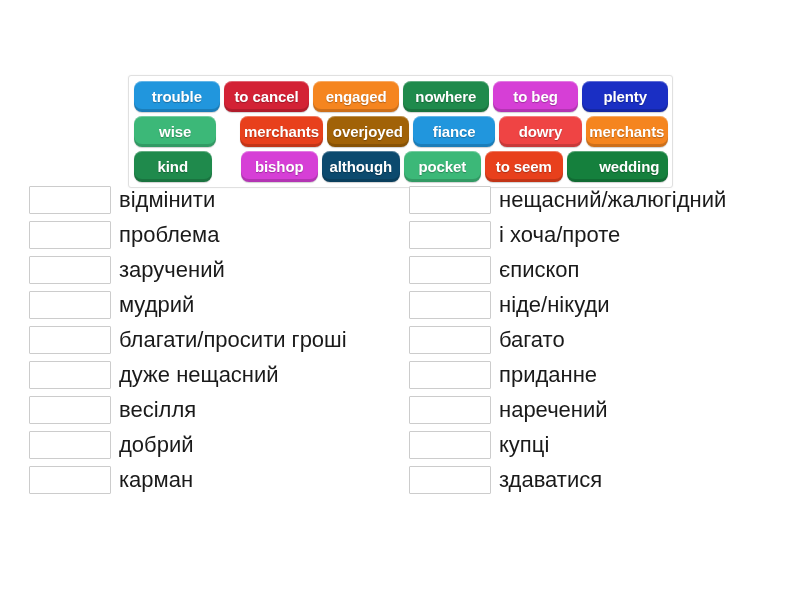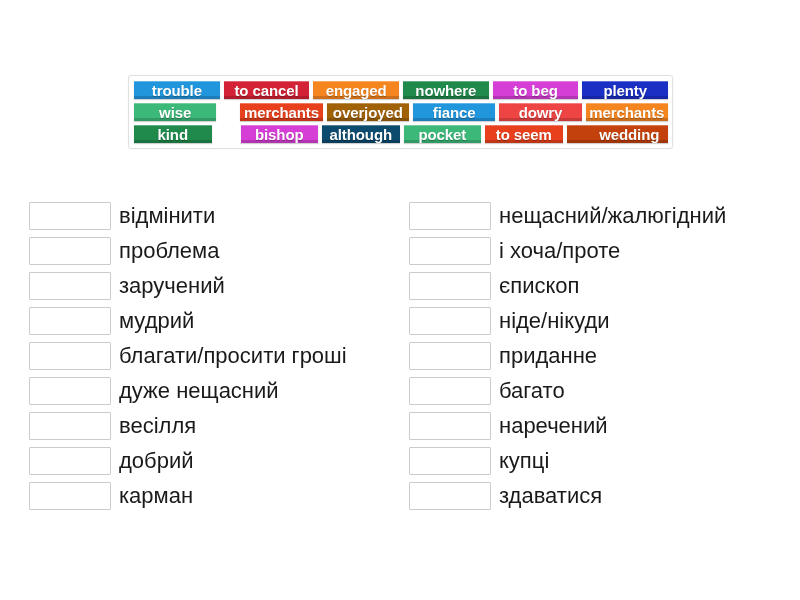--- a/index.html
+++ b/index.html
@@ -32,43 +32,43 @@
   .tile-row {
     display: flex;
     gap: 4px;
     margin-bottom: 4px;
   }
   .tile-row:last-child {
     margin-bottom: 0;
   }
   .tile {
     flex: 1 1 0;
-    height: 18px;
-    border-radius: 0;
+    height: 31px;
+    border-radius: 8px;
     display: flex;
     align-items: center;
     justify-content: center;
     color: #ffffff;
     font-size: 15px;
     font-weight: bold;
     letter-spacing: -0.1px;
     white-space: nowrap;
     overflow: hidden;
     text-shadow: 0 1px 1px rgba(0,0,0,0.28);
     box-shadow: inset 0 1px 0 rgba(255,255,255,0.30),
                 inset 0 -3px 0 rgba(0,0,0,0.16),
                 0 1px 1px rgba(0,0,0,0.18);
     cursor: pointer;
     user-select: none;
   }
 
   
   .answer-col {
     position: absolute;
-    top: 202px;
+    top: 186px;
     text-align: center;
   }
   #answer-col-left  { left: 29px;  width: 370px; }
   #answer-col-right { left: 409px; width: 380px; }
 
   .answer-row {
     display: flex;
     align-items: center;
     height: 28px;
     margin-bottom: 7px;
@@ -111,21 +111,21 @@
     <div class="tile" style="background-color: rgb(33, 150, 221);">fiance</div>
     <div class="tile" style="background-color: #ef4444;">dowry</div>
     <div class="tile" style="background-color: rgb(245, 133, 31);">merchants</div>
   </div>
   <div class="tile-row">
     <div class="tile" style="background-color: rgb(31, 138, 76);">kind</div>
     <div class="tile" style="background-color: rgb(214, 63, 214); margin-left: 25px;">bishop</div>
     <div class="tile" style="background-color: #0c4a6e;">although</div>
     <div class="tile" style="background-color: rgb(60, 184, 120);">pocket</div>
     <div class="tile" style="background-color: rgb(232, 64, 28);">to seem</div>
-    <div class="tile" style="background-color: #c2410c; padding-left: 24px;">wedding</div>
+    <div class="tile" style="background-color: #15803d; padding-left: 24px;">wedding</div>
   </div>
 </div>
 
 <div class="answer-col" id="answer-col-left">
   <div class="answer-row">
     <div class="drop-box"></div>
     <div class="answer-label">відмінити</div>
   </div>
   <div class="answer-row">
     <div class="drop-box"></div>
@@ -173,28 +173,28 @@
   <div class="answer-row">
     <div class="drop-box"></div>
     <div class="answer-label">єпископ</div>
   </div>
   <div class="answer-row">
     <div class="drop-box"></div>
     <div class="answer-label">ніде/нікуди</div>
   </div>
   <div class="answer-row">
     <div class="drop-box"></div>
+    <div class="answer-label">багато</div>
+  </div>
+  <div class="answer-row">
+    <div class="drop-box"></div>
     <div class="answer-label">приданне</div>
   </div>
   <div class="answer-row">
     <div class="drop-box"></div>
-    <div class="answer-label">багато</div>
-  </div>
-  <div class="answer-row">
-    <div class="drop-box"></div>
     <div class="answer-label">наречений</div>
   </div>
   <div class="answer-row">
     <div class="drop-box"></div>
     <div class="answer-label">купці</div>
   </div>
   <div class="answer-row">
     <div class="drop-box"></div>
     <div class="answer-label">здаватися</div>
   </div>

